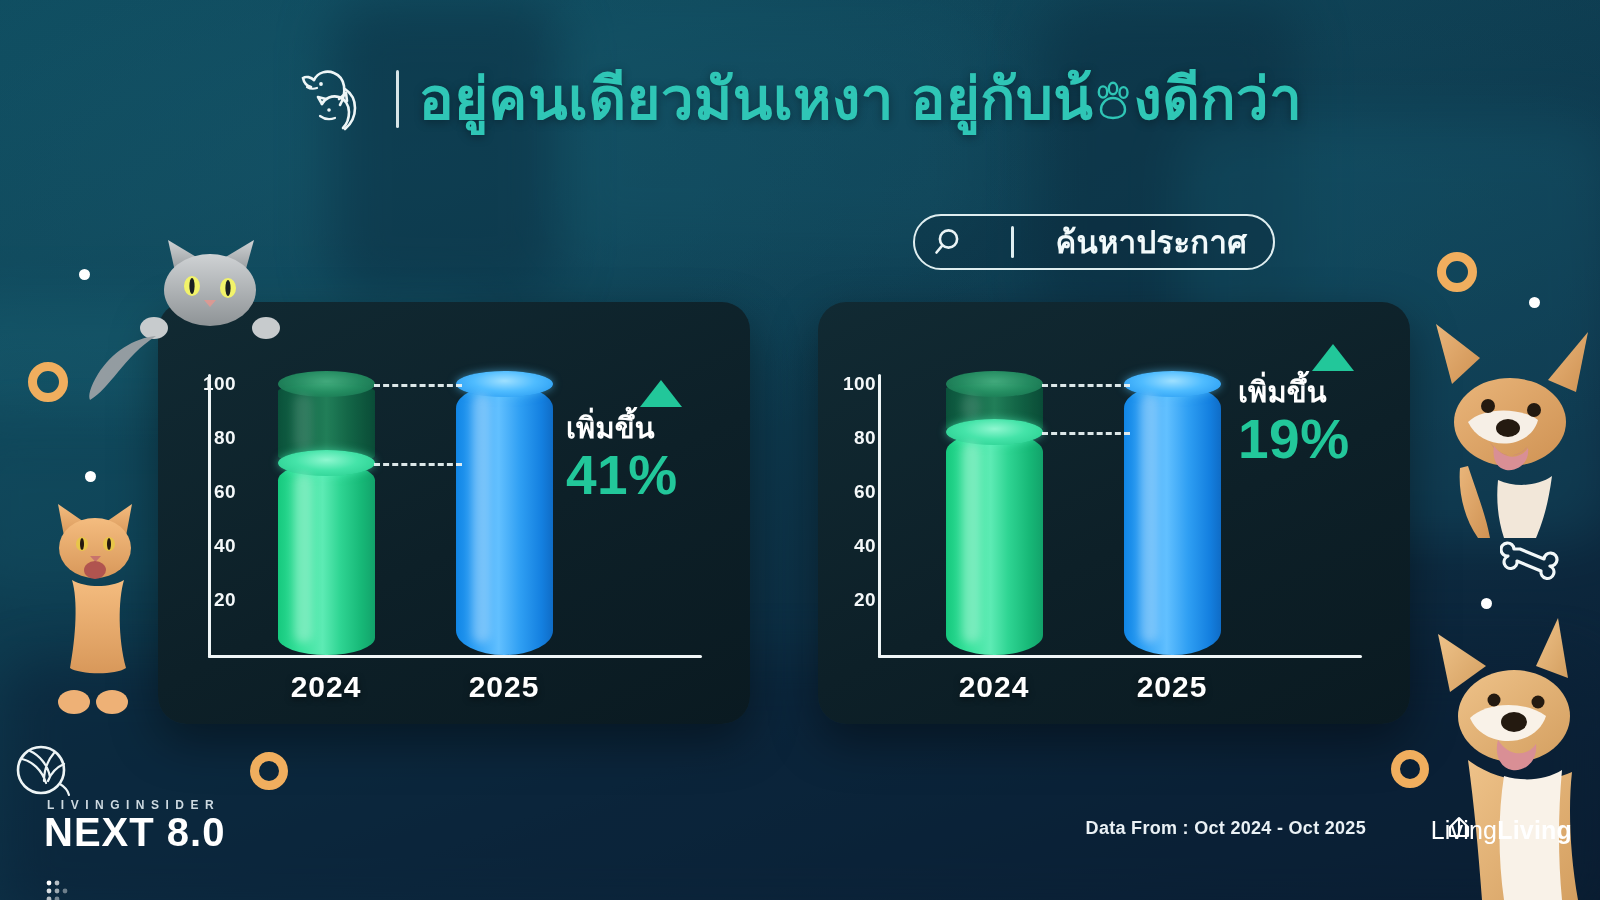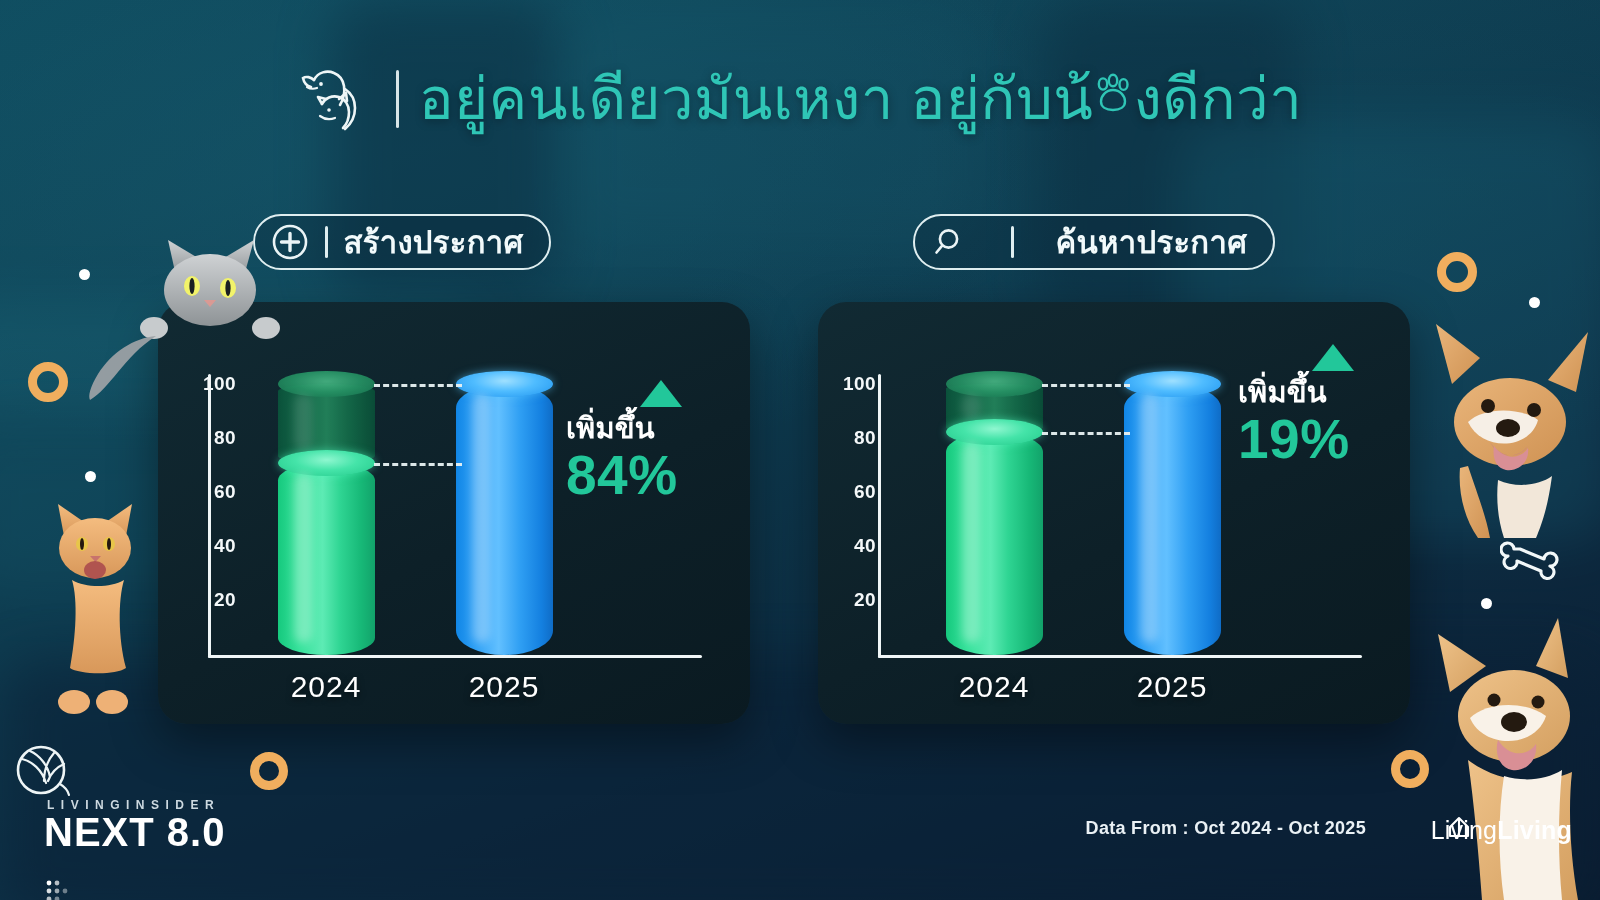--- a/index.html
+++ b/index.html
@@ -25,22 +25,22 @@
   .s4 { left:560px; top:0px;  width:420px; height:250px; background:#16576b; opacity:.22;}
   .s5 { left:1040px; top:0px; width:260px; height:330px; background:#0b2b3d; opacity:.45;}
   .s6 { left:1180px;top:120px;width:430px; height:420px; background:#19697f; opacity:.25;}
   .s7 { left:0;     top:660px;width:1600px;height:260px; background:#0a2036; opacity:.55;}
 
   
   #header { position:absolute; left:0; top:64px; width:1600px; display:flex; align-items:center; justify-content:center; gap:20px; }
   #pet-mark { width:78px; height:70px; flex:none; }
   .hdr-div { width:3px; height:58px; background:#e9f3f4; border-radius:2px; opacity:.92; }
   #headline {
-    font-size:58px; font-weight:400; letter-spacing:.5px; color:#2fc6b6;
-    white-space:nowrap; line-height:1.05; display:flex; align-items:center;
+    font-size:58px; font-weight:700; letter-spacing:.5px; color:#2fc6b6;
+    white-space:nowrap; line-height:1.05; display:flex; align-items:flex-end;
     text-shadow:0 2px 10px rgba(0,0,0,.35);
   }
   .paw-glyph { display:inline-block; width:44px; height:44px; margin:0 -2px; transform:translateY(-6px); }
 
   
   .pill {
     position:absolute; height:56px; border:2.5px solid #dfeef0; border-radius:32px;
     display:flex; align-items:center; padding:0 26px 0 16px; gap:16px;
     background:rgba(9,38,54,.30);
   }
@@ -84,21 +84,21 @@
 
   .ghost { opacity:.88; }
   .ghost .body { background:linear-gradient(90deg,rgba(10,92,62,.92) 0%, rgba(22,122,80,.92) 26%, rgba(38,150,100,.9) 50%, rgba(20,116,76,.92) 74%, rgba(9,84,57,.94) 100%); }
   .ghost .cap  { background:radial-gradient(ellipse at 50% 40%, rgba(76,196,140,.95) 0%, rgba(40,158,106,.95) 50%, rgba(22,120,80,.95) 100%); box-shadow:none; }
   .ghost .shine{ opacity:.14; }
 
   .dashline { position:absolute; height:0; border-top:3px dashed #e8f2f3; opacity:.95; }
 
   .yearlbl {
     position:absolute; transform:translateX(-50%);
-    font-size:30px; font-weight:400; color:#ffffff; letter-spacing:1px;
+    font-size:30px; font-weight:700; color:#ffffff; letter-spacing:1px;
     text-shadow:0 2px 6px rgba(0,0,0,.5);
   }
 
   
   .delta { position:absolute; text-align:left; width:190px; }
   .tri { width:0;height:0;border-left:21px solid transparent;border-right:21px solid transparent;border-bottom:27px solid #22c79a; margin:0 auto 6px; }
   .dlabel { font-size:29px; font-weight:700; color:#ffffff; letter-spacing:.2px; line-height:1.1; }
   .dvalue { font-size:55px; font-weight:700; color:#22c79a; letter-spacing:.5px; line-height:1.1; }
 
   
@@ -158,28 +158,20 @@
         <svg class="paw-glyph" viewBox="0 0 44 44">
         <ellipse cx="12" cy="13" rx="4.2" ry="5.6" fill="none" stroke="#2fc6b6" stroke-width="2.4"></ellipse>
         <ellipse cx="22" cy="9.5" rx="4.2" ry="5.8" fill="none" stroke="#2fc6b6" stroke-width="2.4"></ellipse>
         <ellipse cx="32.5" cy="13.5" rx="4" ry="5.4" fill="none" stroke="#2fc6b6" stroke-width="2.4"></ellipse>
         <path d="M22 19c7 0 12 6 12 11.5S29 39 22 39s-12-3-12-8.5S15 19 22 19z" fill="none" stroke="#2fc6b6" stroke-width="2.4"></path>
       </svg>
         <span>งดีกว่า</span>
     </div>
   </div>
 
-  <div class="pill" id="pill-create">
-    <svg class="ic-wrap" viewBox="0 0 38 38">
-      <circle cx="19" cy="19" r="16" fill="none" stroke="#eaf4f6" stroke-width="2.6"></circle>
-      <path d="M19 10.5v17M10.5 19h17" stroke="#eaf4f6" stroke-width="3.4" stroke-linecap="round"></path>
-    </svg>
-    <div class="sep"></div>
-    <div class="ptxt">สร้างประกาศ</div>
-  </div>
 
   <div class="pill" id="pill-search">
     <svg class="ic-wrap" viewBox="0 0 38 38">
       <circle cx="17.5" cy="16" r="8.6" fill="none" stroke="#eaf4f6" stroke-width="2.6"></circle>
       <path d="M11.4 22.4L5.5 29.5" stroke="#eaf4f6" stroke-width="2.6" stroke-linecap="round"></path>
     </svg>
     <div class="sep"></div>
     <div class="ptxt">ค้นหาประกาศ</div>
   </div>
 
@@ -225,21 +217,21 @@
 
       <div class="dashline" style="left:216px; top:82px;  width:88px;"></div>
       <div class="dashline" style="left:216px; top:161px; width:88px;"></div>
 
       <div class="yearlbl" style="left:168px; top:368px;">2024</div>
       <div class="yearlbl" style="left:346px; top:368px;">2025</div>
 
       <div class="delta" style="left:408px; top:78px;">
         <div class="tri"></div>
         <div class="dlabel">เพิ่มขึ้น</div>
-        <div class="dvalue">84%</div>
+        <div class="dvalue">41%</div>
       </div>
     </div>
   </div>
 
   <div class="card" id="card-right">
     <div class="plot">
       <div class="axis-y" style="left:60px; top:72px; height:284px;"></div>
       <div class="axis-x" style="left:60px; top:353px; width:484px;"></div>
 
       <div class="ytickbox" style="left:2px; top:0;">

